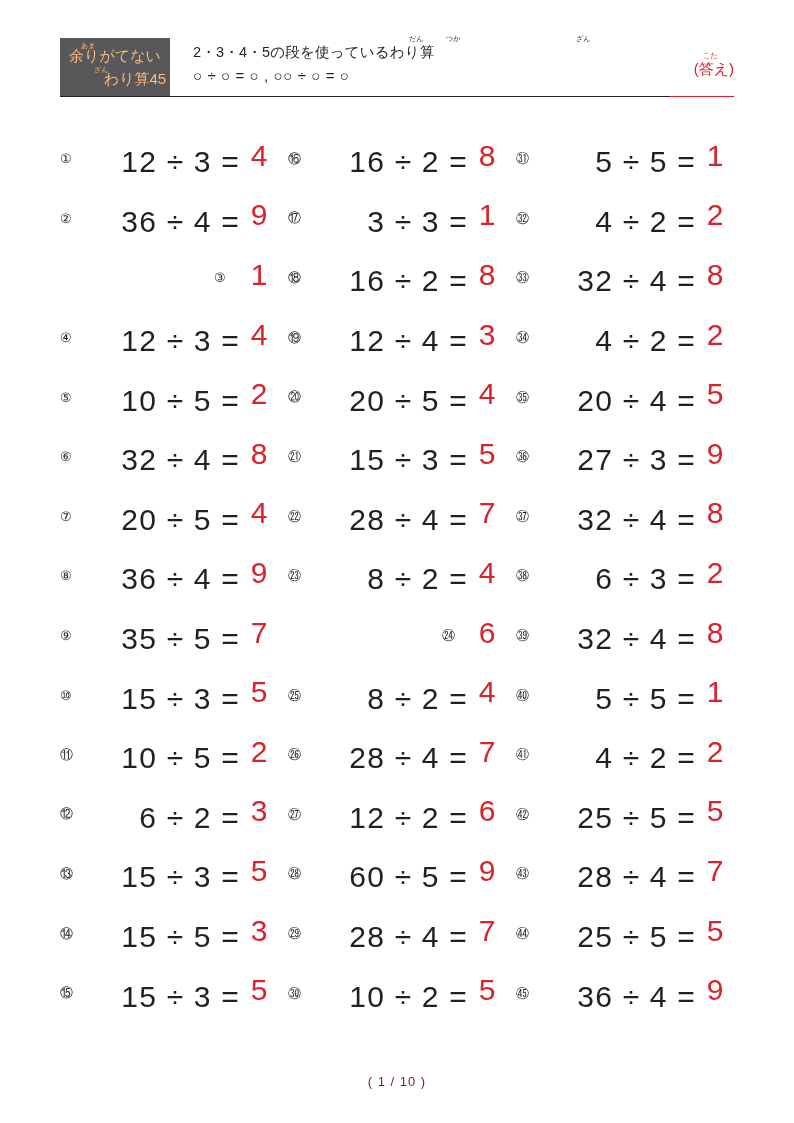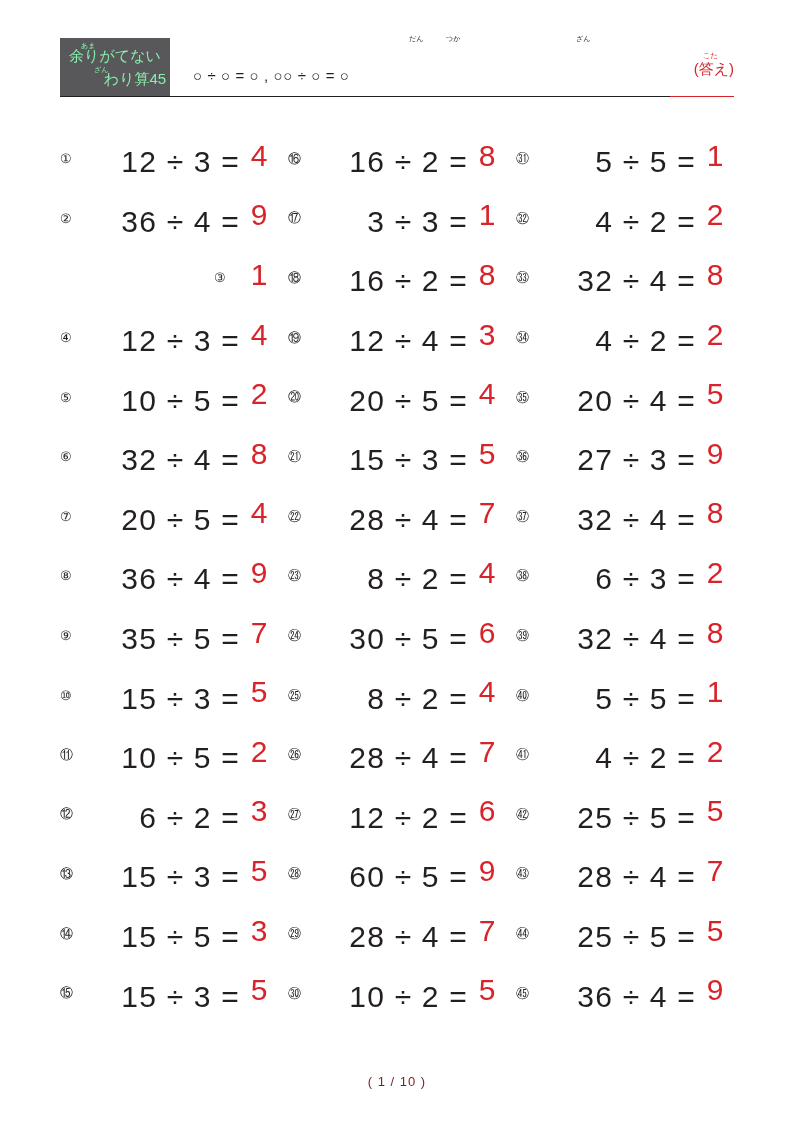--- a/index.html
+++ b/index.html
@@ -23,21 +23,21 @@
   .header {
     position: absolute;
     left: 60px; top: 38px;
     width: 674px; height: 62px;
   }
   .title-box {
     position: absolute;
     left: 0; top: 0;
     width: 110px; height: 58px;
     background: #58585a;
-    color: #86efac;
+    color: #fdba74;
     text-align: center;
     font-family: "Liberation Sans", sans-serif;
   }
   .title-line1 {
     position: relative;
     margin-top: 9px;
     font-size: 15px;
     letter-spacing: 0px;
   }
   .title-line2 {
@@ -171,20 +171,21 @@
       <span class="ruby-small hdr-ruby-amari">あま</span>
       <div class="title-line1">余りがてない</div>
       <span class="ruby-small hdr-ruby-zan">ざん</span>
       <div class="title-line2">わり算45</div>
     </div>
 
     <div class="subtitle">
       <span class="ruby-small sub-ruby1">だん</span>
       <span class="ruby-small sub-ruby2">つか</span>
       <span class="ruby-small sub-ruby3">ざん</span>
+      <span>2・3・4・5の段を使っているわり算</span>
     </div>
 
     <div class="formula">○ ÷ ○ = ○ ,  ○○ ÷ ○ = ○</div>
 
     <div class="answer-mark">
       <span class="answer-ruby">こた</span>
       <span>(答え)</span>
     </div>
 
     <div class="hdr-rule"></div>
@@ -306,21 +307,20 @@
           <span class="expr">28 ÷ 4 =</span>
           <span class="ans">7</span>
         </div>
       <div class="row">
           <span class="num">㉓</span>
           <span class="expr">8 ÷ 2 =</span>
           <span class="ans">4</span>
         </div>
       <div class="row">
           <span class="num">㉔</span>
-          <span class="expr">30 ÷ 5 =</span>
           <span class="ans">6</span>
         </div>
       <div class="row">
           <span class="num">㉕</span>
           <span class="expr">8 ÷ 2 =</span>
           <span class="ans">4</span>
         </div>
       <div class="row">
           <span class="num">㉖</span>
           <span class="expr">28 ÷ 4 =</span>

